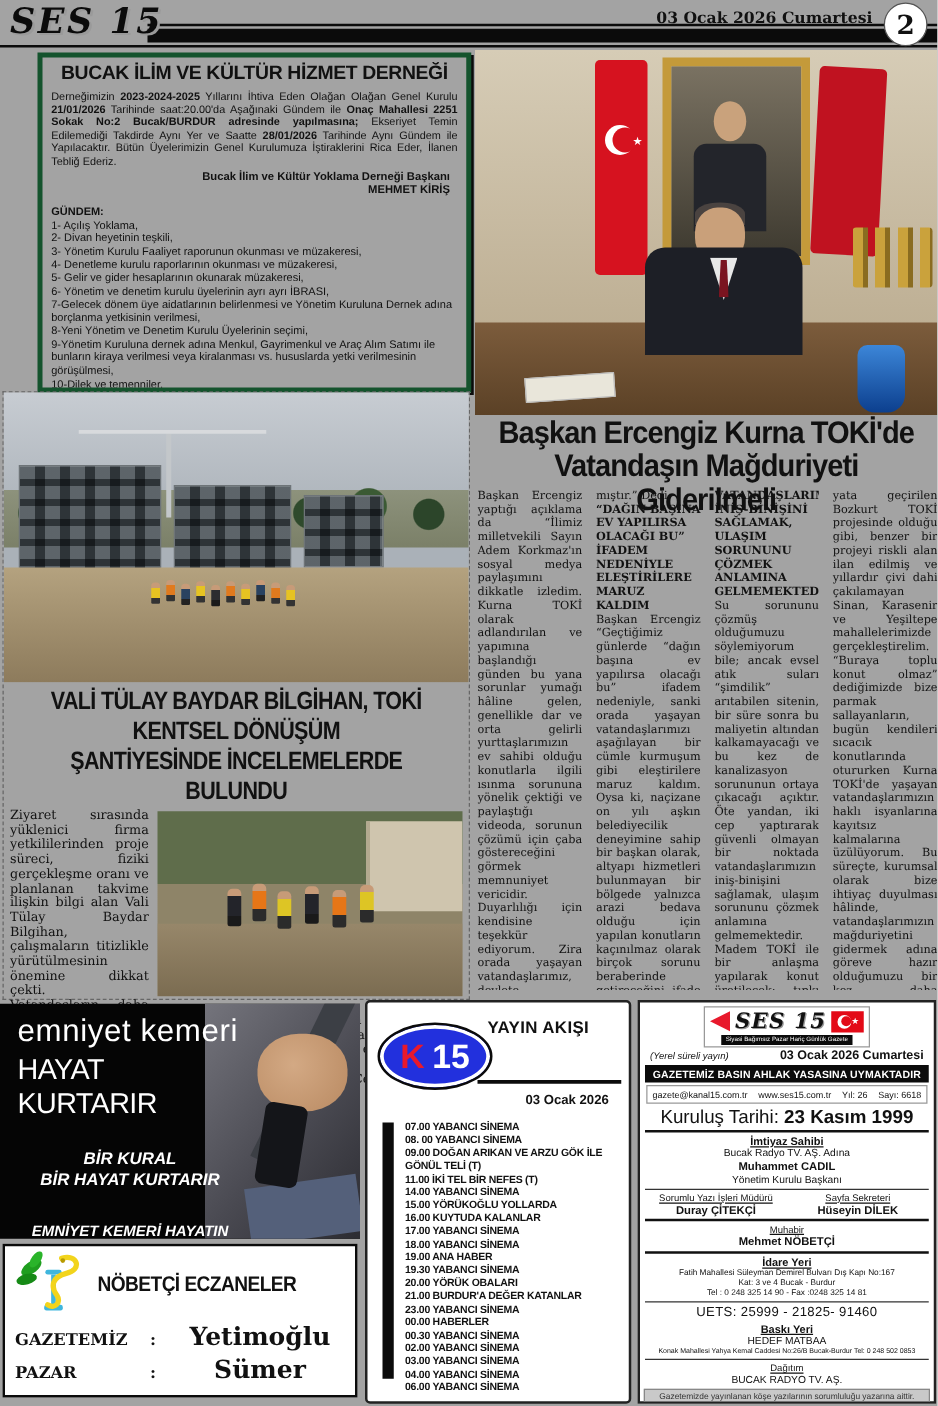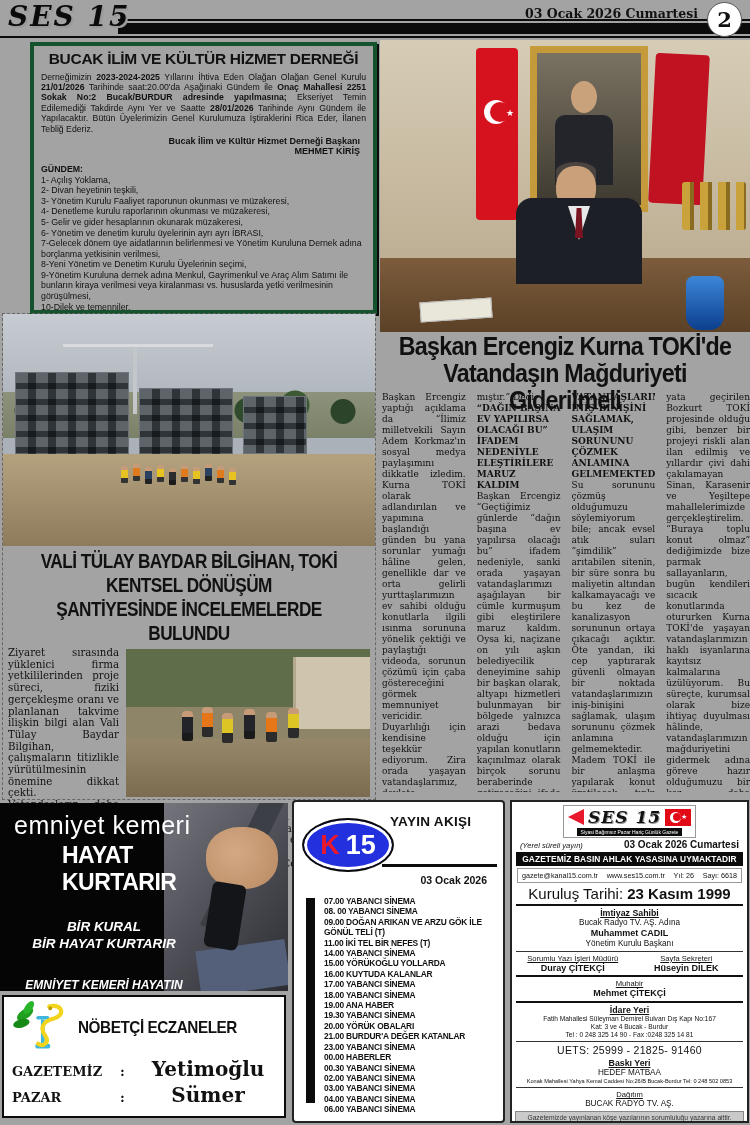--- a/index.html
+++ b/index.html
@@ -92,21 +92,21 @@
   #belt-ad{position:absolute;left:0;top:803px;width:288px;height:188px;background:#050505;overflow:hidden;color:#fff;}
   #belt-photo{position:absolute;right:0;top:0;width:124px;height:100%;
               background:linear-gradient(130deg,#74747c,#4a4a52 55%,#2c2c32);}
   .bp-strap{position:absolute;right:34px;top:-16px;width:22px;height:150px;background:#3c3f45;transform:rotate(26deg);}
   .bp-fist{position:absolute;right:10px;top:24px;width:72px;height:62px;border-radius:46%;
            background:radial-gradient(circle at 40% 40%,#d3a984,#b98a62);}
   .bp-buckle{position:absolute;right:46px;top:80px;width:34px;height:66px;border-radius:6px;background:#141519;transform:rotate(9deg);}
   .bp-jeans{position:absolute;right:0;bottom:0;width:90px;height:46px;background:#54607a;transform:rotate(-8deg);}
   #belt-text{position:absolute;left:0;top:0;width:180px;padding:8px 0 0 14px;}
   .bt1{font-size:25px;letter-spacing:0.5px;}
-  .bt2{font-size:23px;font-weight:bold;letter-spacing:-0.5px;margin-top:2px;margin-left:48px;}
+  .bt2{font-size:23px;font-weight:normal;letter-spacing:-0.5px;margin-top:2px;}
   .bt-mid{margin-top:22px;text-align:center;font-style:italic;font-weight:bold;font-size:13.5px;line-height:17px;}
   .bt-low{margin-top:26px;text-align:center;font-style:italic;font-weight:bold;font-size:12px;line-height:15px;}
 
   
   #eczane{position:absolute;left:2px;top:995px;width:284px;height:123px;border:2px solid #0b0b0b;background:#fff;
           box-sizing:border-box;padding:4px 8px;}
   #ecz-head{display:flex;align-items:center;gap:10px;}
   #ecz-title{font-weight:bold;font-size:17px;letter-spacing:-0.5px;transform:scaleX(0.9);transform-origin:left;white-space:nowrap;}
   .ecz-row{display:flex;align-items:baseline;margin-top:2px;font-family:"DejaVu Serif",serif;}
   .ecz-day{width:108px;font-weight:bold;font-size:13px;}
@@ -175,21 +175,21 @@
   </div>
 
   <div id="announce">
     <div class="an-title">
       <div>BUCAK İLİM VE KÜLTÜR HİZMET DERNEĞİ</div>
     </div>
     <div class="an-body">
       <span>Derneğimizin </span><span class="b">2023-2024-2025</span><span> Yıllarını İhtiva Eden Olağan Olağan Genel Kurulu </span><span class="b">21/01/2026</span><span> Tarihinde saat:20.00'da Aşağınaki Gündem ile </span><span class="b">Onaç Mahallesi 2251 Sokak No:2 Bucak/BURDUR adresinde yapılmasına;</span><span> Ekseriyet Temin Edilemediği Takdirde Aynı Yer ve Saatte </span><span class="b">28/01/2026</span><span> Tarihinde Aynı Gündem ile Yapılacaktır. Bütün Üyelerimizin Genel Kurulumuza İştiraklerini Rica Eder, İlanen Tebliğ Ederiz.</span>
     </div>
     <div class="an-sign">
-      <div>Bucak İlim ve Kültür Hizmet Derneği Başkanı</div>
+      <div>Bucak İlim ve Kültür Yoklama Derneği Başkanı</div>
       <div>MEHMET KİRİŞ</div>
     </div>
     <div class="an-agenda">
       <div class="b">GÜNDEM:</div>
       <div>
 
       <div class="agenda-item">1- Açılış Yoklama,</div>
           <div class="agenda-item">2- Divan heyetinin teşkili,</div>
           <div class="agenda-item">3- Yönetim Kurulu Faaliyet raporunun okunması ve müzakeresi,</div>
           <div class="agenda-item">4- Denetleme kurulu raporlarının okunması ve müzakeresi,</div>
@@ -416,21 +416,21 @@
         <div class="m-small-title">Sorumlu Yazı İşleri Müdürü</div>
         <div class="m-name">Duray ÇİTEKÇİ</div>
       </div>
       <div>
         <div class="m-small-title">Sayfa Sekreteri</div>
         <div class="m-name">Hüseyin DİLEK</div>
       </div>
     </div>
     <hr class="m-hr2">
     <div class="m-small-title">Muhabir</div>
-    <div class="m-name">Mehmet ÇİTEKÇİ</div>
+    <div class="m-name">Mehmet NÖBETÇİ</div>
     <hr class="m-hr2">
     <div class="m-sec-title">İdare Yeri</div>
     <div class="m-tiny">Fatih Mahallesi  Süleyman Demirel Bulvarı Dış Kapı No:167</div>
     <div class="m-tiny">Kat: 3 ve 4  Bucak - Burdur</div>
     <div class="m-tiny">Tel : 0 248 325 14 90  -  Fax :0248 325 14 81</div>
     <hr class="m-hr">
     <div class="m-uets">UETS: 25999 - 21825- 91460</div>
     <div class="m-sec-title">Baskı Yeri</div>
     <div class="m-line">HEDEF MATBAA</div>
     <div class="m-addr">Konak Mahallesi  Yahya Kemal Caddesi No:26/B Bucak-Burdur  Tel: 0 248 502 0853</div>

